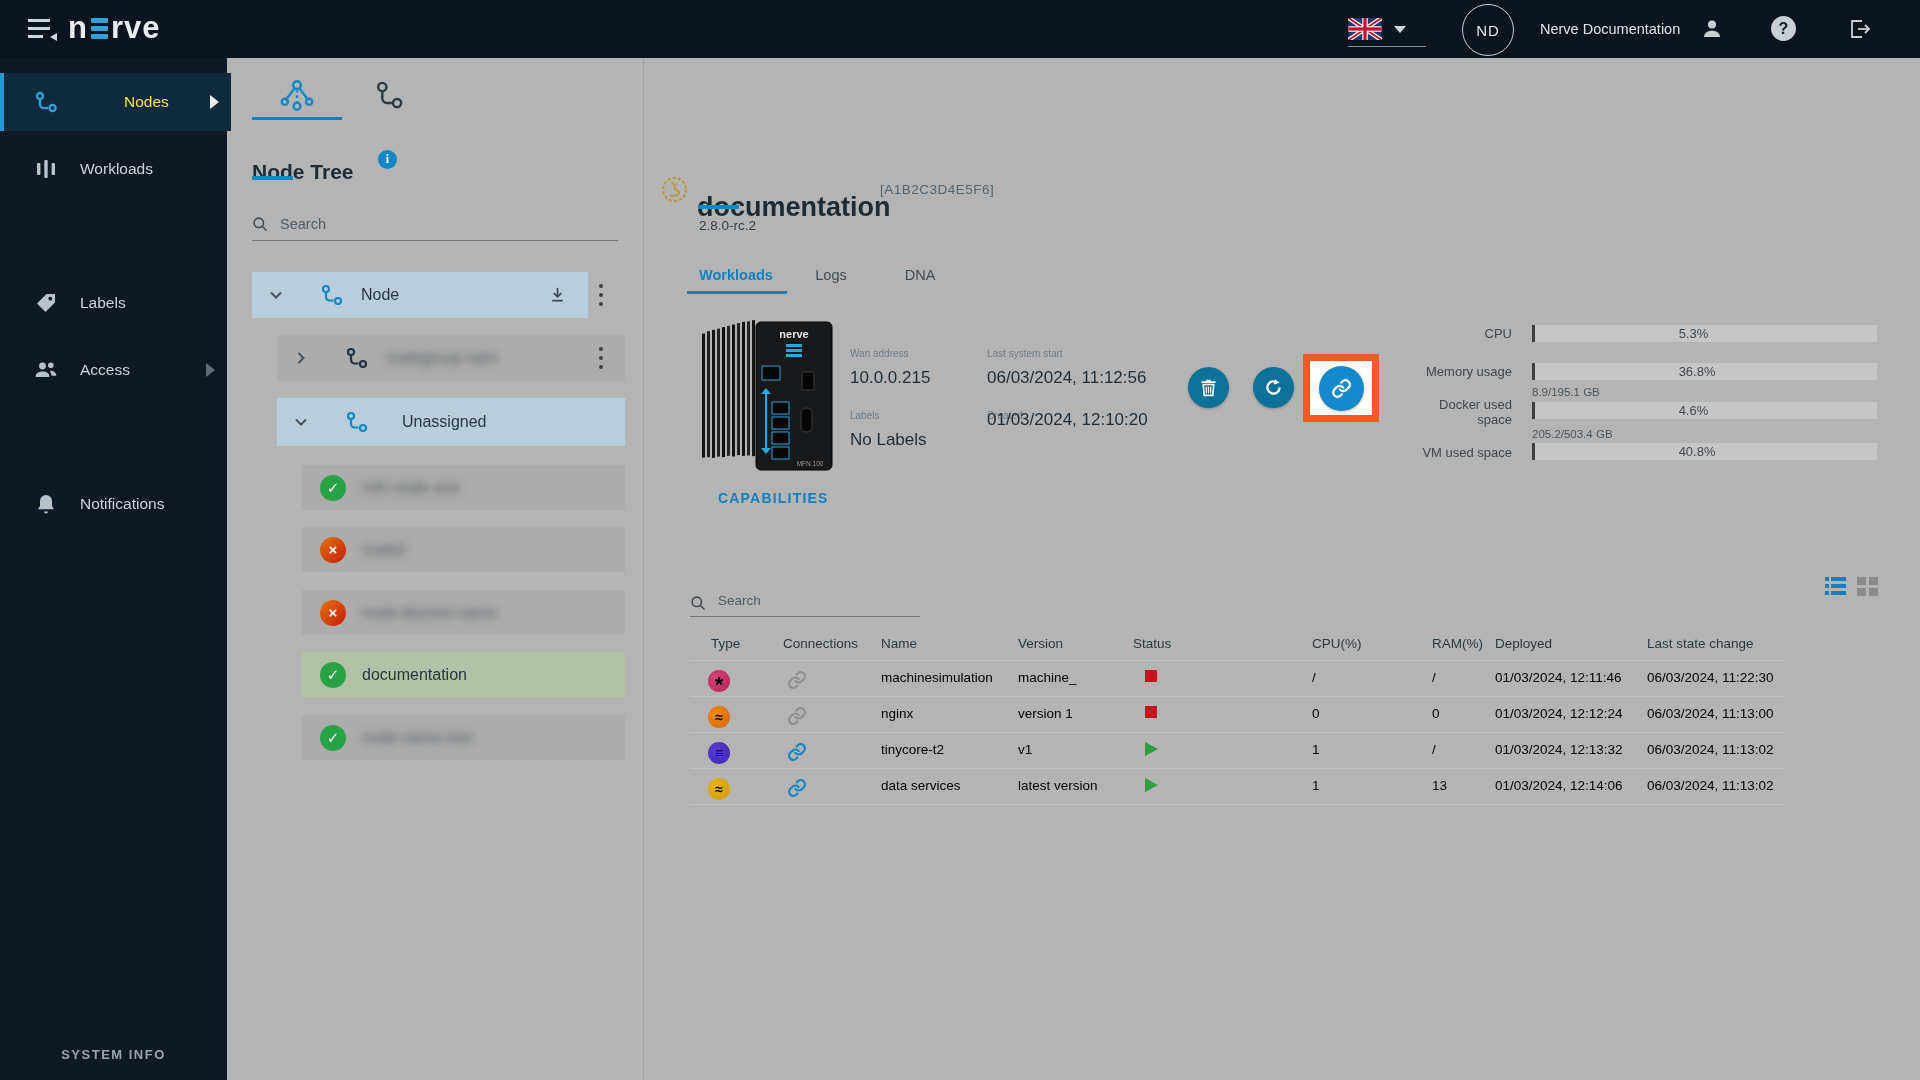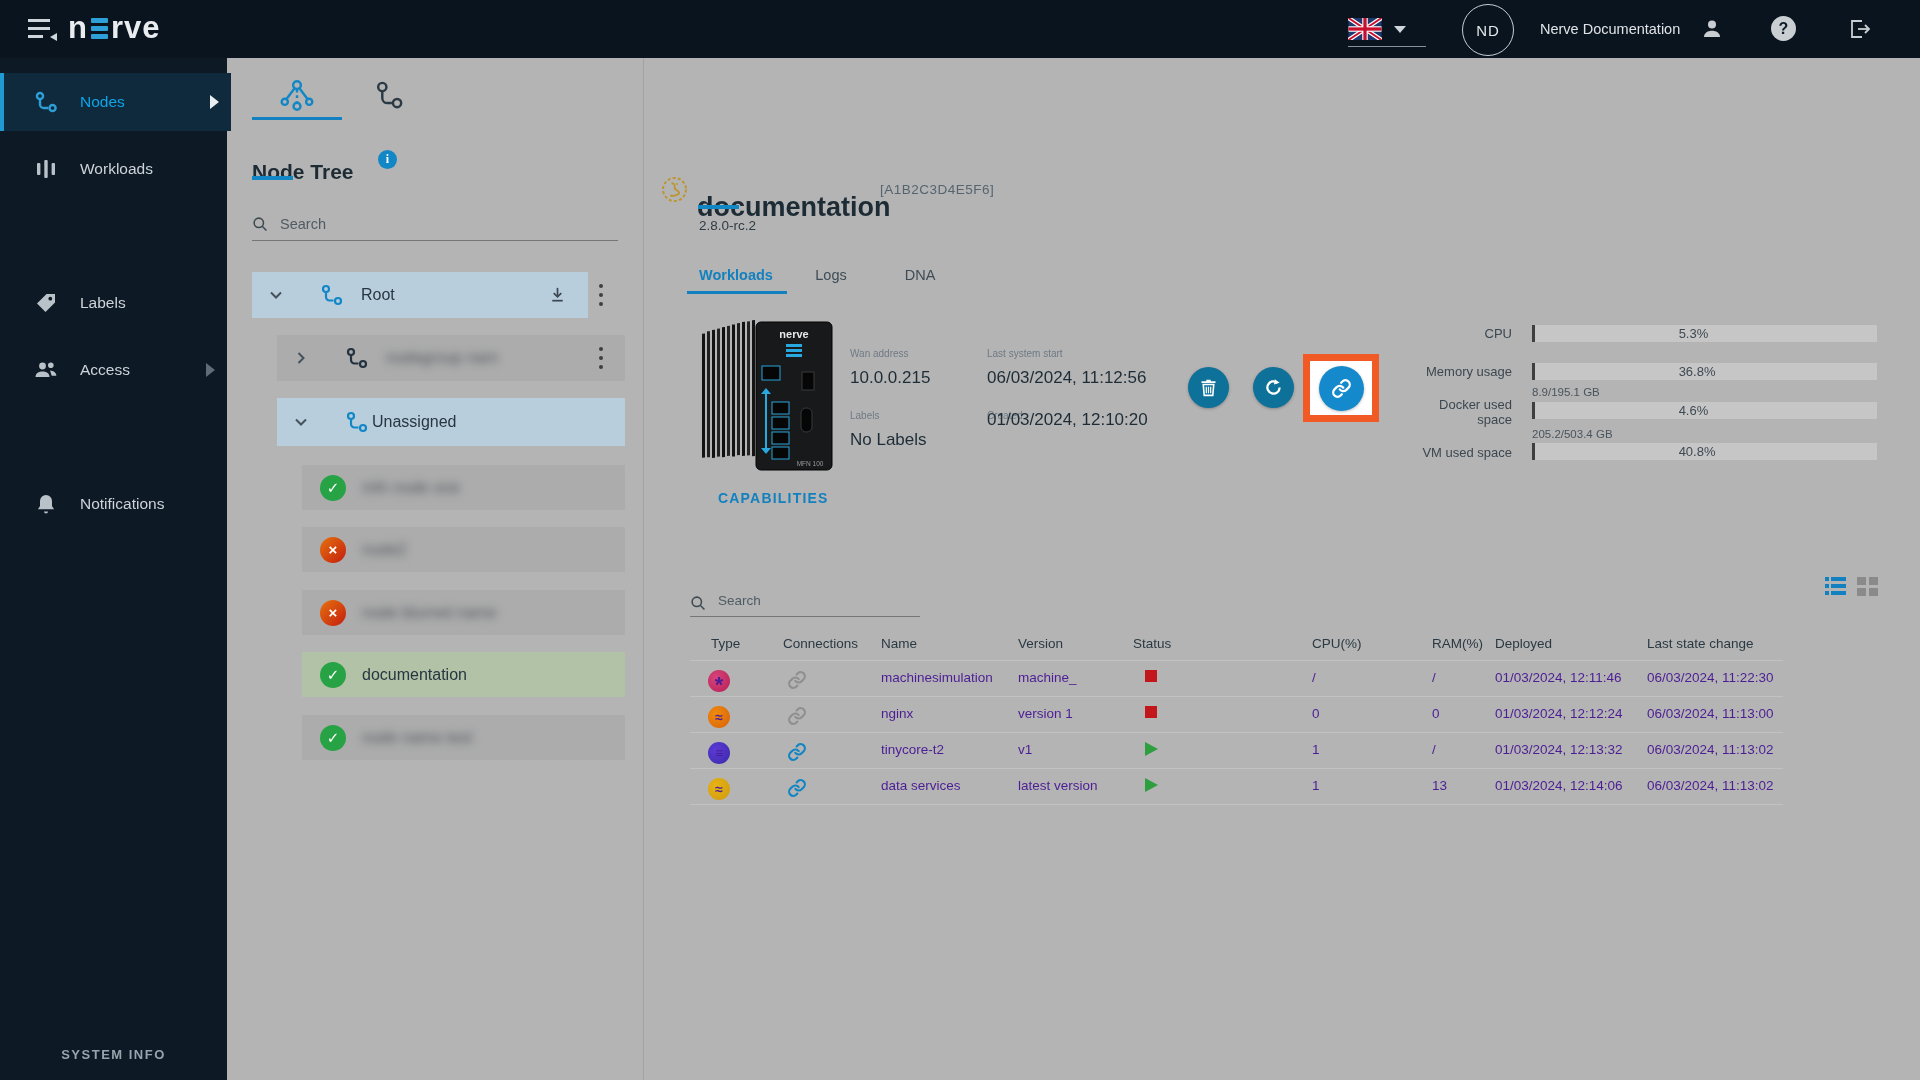--- a/index.html
+++ b/index.html
@@ -29,21 +29,21 @@
                display:flex;align-items:center;justify-content:center;color:#0e1b26;font-weight:bold;font-size:16px;cursor:pointer;}
   
   .sidebar{position:absolute;left:0;top:58px;width:227px;height:1022px;background:#0d1925;z-index:20;}
   .side-item{position:absolute;left:0;width:227px;height:58px;display:flex;align-items:center;cursor:pointer;color:#ccd3d9;}
   .side-item .sicon{width:24px;height:24px;margin-left:34px;margin-right:22px;color:#b9c2c9;flex:0 0 auto;}
   .side-item .sicon svg{width:24px;height:24px;display:block;}
   .side-item .slabel{font-size:15.5px;}
   .side-item .sarrow{position:absolute;right:12px;width:0;height:0;border-top:7px solid transparent;border-bottom:7px solid transparent;border-left:9px solid #5f6d77;}
   .side-item.active{background:#0e2a3c;border-left:4px solid #1f9ad3;}
   .side-item.active .sicon{margin-left:30px;color:#2d9fd6;}
-  .side-item.active .slabel{color:#0ea5e9;}
+  .side-item.active .slabel{color:#fde047;margin-left:44px;}
   .side-item.active .sarrow{border-left-color:#e8edf0;}
   .system-info{position:absolute;left:0;bottom:18px;width:227px;text-align:center;color:#98a3ab;
                font-size:13px;font-weight:bold;letter-spacing:1.5px;cursor:pointer;}
   
   .tree-panel{position:absolute;left:227px;top:58px;width:416px;height:1022px;background:#b4b4b4;border-right:1px solid #a3a3a3;}
   .ttab{position:absolute;top:20px;width:36px;height:36px;cursor:pointer;}
   .ttab svg{width:36px;height:36px;display:block;}
   .ttab-underline{position:absolute;left:25px;top:59px;width:90px;height:3px;background:#1380bf;}
   .tree-title{position:absolute;left:25px;top:88px;font-size:21px;font-weight:bold;color:#1d2b35;}
   .info-badge{position:absolute;left:151px;top:92px;width:19px;height:19px;border-radius:50%;background:#1287c6;color:#fff;
@@ -99,21 +99,21 @@
   .stat-sub{position:absolute;left:889px;font-size:11.5px;color:#49545c;}
   
   .tbl-search{position:absolute;left:47px;top:527px;width:230px;}
   .view-toggle{position:absolute;top:519px;width:21px;height:19px;cursor:pointer;}
   .view-toggle svg{width:21px;height:19px;display:block;}
   .wtable{position:absolute;left:47px;top:572px;width:1093px;}
   .whead{position:relative;height:30px;}
   .whead span{position:absolute;top:6px;font-size:13.5px;color:#2a3942;}
   .wrow{position:relative;height:35px;border-top:1px solid #c2c2c2;}
   .wrow:last-child{border-bottom:1px solid #c2c2c2;}
-  .wrow span{position:absolute;top:9px;font-size:13.5px;color:#4c1d95;}
+  .wrow span{position:absolute;top:9px;font-size:13.5px;color:#000000;}
   .c-type{left:21px;} .c-conn{left:93px;} .c-name{left:191px;} .c-ver{left:328px;} .c-status{left:443px;}
   .c-cpu{left:622px;} .c-ram{left:710px;margin-left:32px;} .c-dep{left:805px;} .c-last{left:957px;}
   .type-dot{position:absolute;left:18px;top:6px;width:22px;height:22px;border-radius:50%;color:#fff;
             display:flex;align-items:center;justify-content:center;font-weight:bold;}
   .type-dot::after{font-size:14px;line-height:1;}
   .type-dot.v-codesys{background:radial-gradient(circle at 35% 35%,#d6447a,#b81f55);}
   .type-dot.v-codesys::after{content:"*";font-size:22px;position:relative;top:4px;}
   .type-dot.v-docker{background:radial-gradient(circle at 35% 35%,#ef8c0d,#d95f0a);}
   .type-dot.v-docker::after{content:"≈";}
   .type-dot.v-vm{background:radial-gradient(circle at 35% 35%,#5b3bd6,#3c28a8);}
@@ -301,21 +301,21 @@
           <use href="#i-chev-down"></use>
         </svg>
       </span>
     <span class="tree-node-icon" style="margin-left:35px;color:#1287c6">
         <svg viewBox="0 0 26 26" fill="none" stroke="currentColor" stroke-width="2.2">
           <circle cx="7" cy="7" r="3"></circle>
           <path d="M7 10.5v4.5a3.5 3.5 0 0 0 3.5 3.5h4"></path>
           <circle cx="19" cy="19" r="3"></circle>
         </svg>
       </span>
-    <span class="tree-label" style="margin-left:16px">Root</span>
+    <span class="tree-label" style="margin-left:16px">Node</span>
     <span class="apply-icon" style="position:absolute;left:296px;top:13px">
         <svg viewBox="0 0 20 20" fill="none" stroke="currentColor" stroke-width="1.8">
           <path d="M10 3v8.5"></path>
           <path d="M6 8.5l4 4 4-4"></path>
           <path d="M4.5 16.5h11"></path>
         </svg>
       </span>
   </div>
   <span class="kebab" style="left:367px;top:226px">
       <i></i>
@@ -350,21 +350,21 @@
           <use href="#i-chev-down"></use>
         </svg>
       </span>
     <span class="tree-node-icon" style="margin-left:35px;color:#1287c6">
         <svg viewBox="0 0 26 26" fill="none" stroke="currentColor" stroke-width="2.2">
           <circle cx="7" cy="7" r="3"></circle>
           <path d="M7 10.5v4.5a3.5 3.5 0 0 0 3.5 3.5h4"></path>
           <circle cx="19" cy="19" r="3"></circle>
         </svg>
       </span>
-    <span class="tree-label" style="margin-left:2px">Unassigned</span>
+    <span class="tree-label" style="margin-left:32px">Unassigned</span>
   </div>
 
   <div class="tree-row row-gray" style="left:75px;top:407px;width:323px;height:45px">
     <span class="nstatus v-online" style="margin-left:18px">✓</span>
     <span class="tree-label v-blurred" style="margin-left:16px">mfn node one</span>
   </div>
   <div class="tree-row row-gray" style="left:75px;top:469px;width:323px;height:45px">
     <span class="nstatus v-offline" style="margin-left:18px">×</span>
     <span class="tree-label v-blurred" style="margin-left:16px">node2</span>
   </div>

